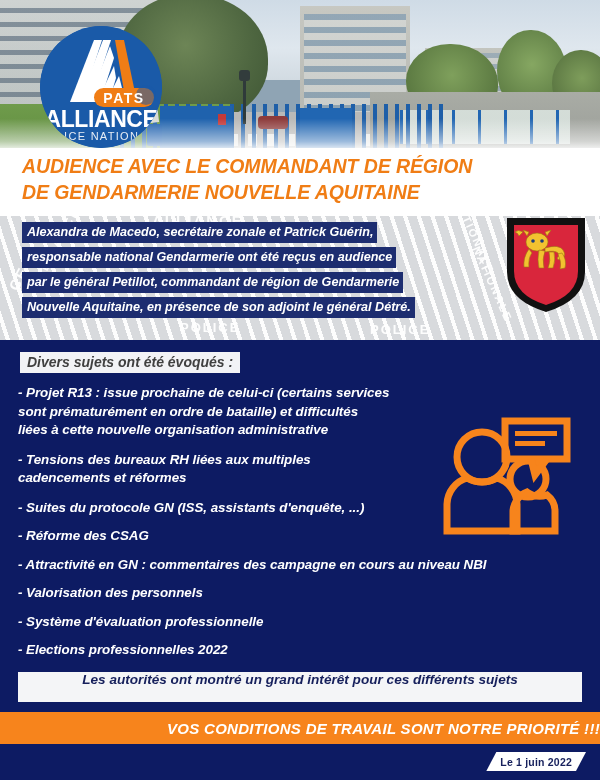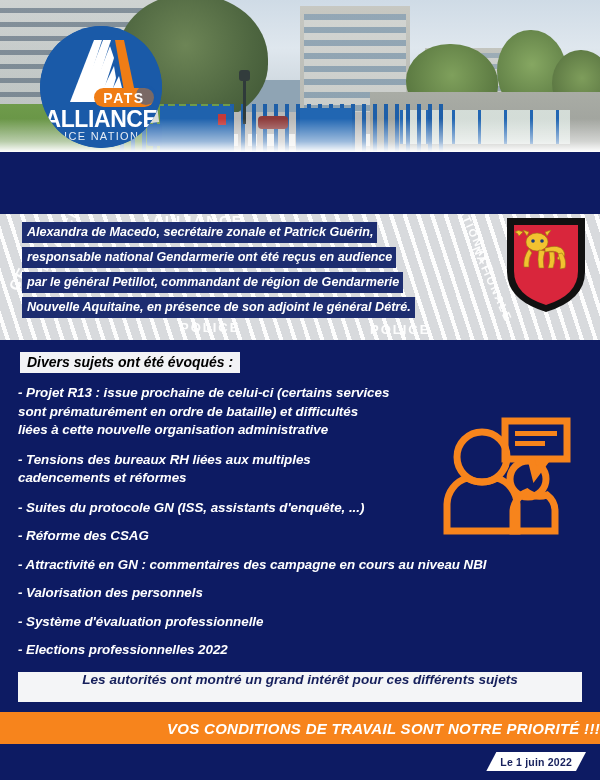--- a/index.html
+++ b/index.html
@@ -81,21 +81,21 @@
   .intro-lines { position:absolute; left:0; top:0; width:600px; padding:8px 15px 0 22px; z-index:4; }
   .intro-lines span { display:inline-block; background:#1d2d70; color:#fff;
      font-size:12.6px; font-weight:bold; font-style:italic; line-height:17px;
      padding:2px 4px 2px 5px; margin-bottom:4px; white-space:nowrap; }
 
   
   .crest { position:absolute; left:505px; top:216px; width:82px; height:98px; z-index:7; }
 
   
   .body-band { position:absolute; left:0; top:340px; width:600px; height:440px; background:#0d1b63; z-index:2; }
-  .heading-box { position:absolute; left:20px; top:12px; background:#f2f3f6; color:#000000;
+  .heading-box { position:absolute; left:20px; top:12px; background:#f2f3f6; color:#404040;
      font-size:14px; font-weight:bold; font-style:italic; padding:2px 7px 3px 7px; white-space:nowrap; }
   .bullets { position:absolute; left:18px; top:44px; width:560px; color:#ffffff; }
   .bullets p { font-size:13.4px; font-weight:bold; font-style:italic; line-height:18.5px;
      margin-bottom:11px; letter-spacing:-.05px; }
   .bullets p.tight { margin-bottom:10px; }
   .people-icon { position:absolute; left:435px; top:413px; width:140px; height:135px; z-index:5; }
 
   
   .concl { position:absolute; left:18px; top:672px; width:564px; height:30px; background:#f4f5f7;
      display:flex; align-items:flex-start; justify-content:center; z-index:5; }
@@ -150,20 +150,26 @@
       <polygon points="75,14 84,14 97,76 86,76" fill="#f07d15"></polygon>
       <polygon points="66,76 78,76 82,62 79,50" fill="#ffffff"></polygon>
       <rect x="54" y="62" width="60" height="19" rx="9.5" fill="#f07d15"></rect>
       <circle cx="106" cy="69" r="10" fill="#1a5aa8" opacity=".55"></circle>
       <text x="84" y="76.5" font-family="Liberation Sans, sans-serif" font-size="14" font-weight="bold" fill="#ffffff" text-anchor="middle" letter-spacing="1.5">PATS</text>
       <text x="61" y="101" font-family="Liberation Sans, sans-serif" font-size="23" font-weight="bold" fill="#ffffff" text-anchor="middle" letter-spacing="-.4">ALLIANCE</text>
       <text x="61" y="114" font-family="Liberation Sans, sans-serif" font-size="11" fill="#e6ecf5" text-anchor="middle" letter-spacing="1.3">POLICE  NATIONALE</text>
     </svg>
   </div>
 
+  <div class="title-band">
+    <div class="title-txt">
+      <div>AUDIENCE AVEC LE COMMANDANT DE RÉGION</div>
+      <div>DE GENDARMERIE NOUVELLE AQUITAINE</div>
+    </div>
+  </div>
 
   <div class="intro-band">
     <div class="wm-stripes"></div>
     <div class="wm-word w1">ALLIANCE</div>
     <div class="wm-word w2">CE</div>
     <div class="wm-word w3">ALLIANCE</div>
     <div class="wm-word w4">POLICE</div>
     <div class="wm-word w5">POLICE</div>
     <div class="wm-word w6">NATIONALE</div>
     <div class="wm-word w7">NATIONALE</div>

